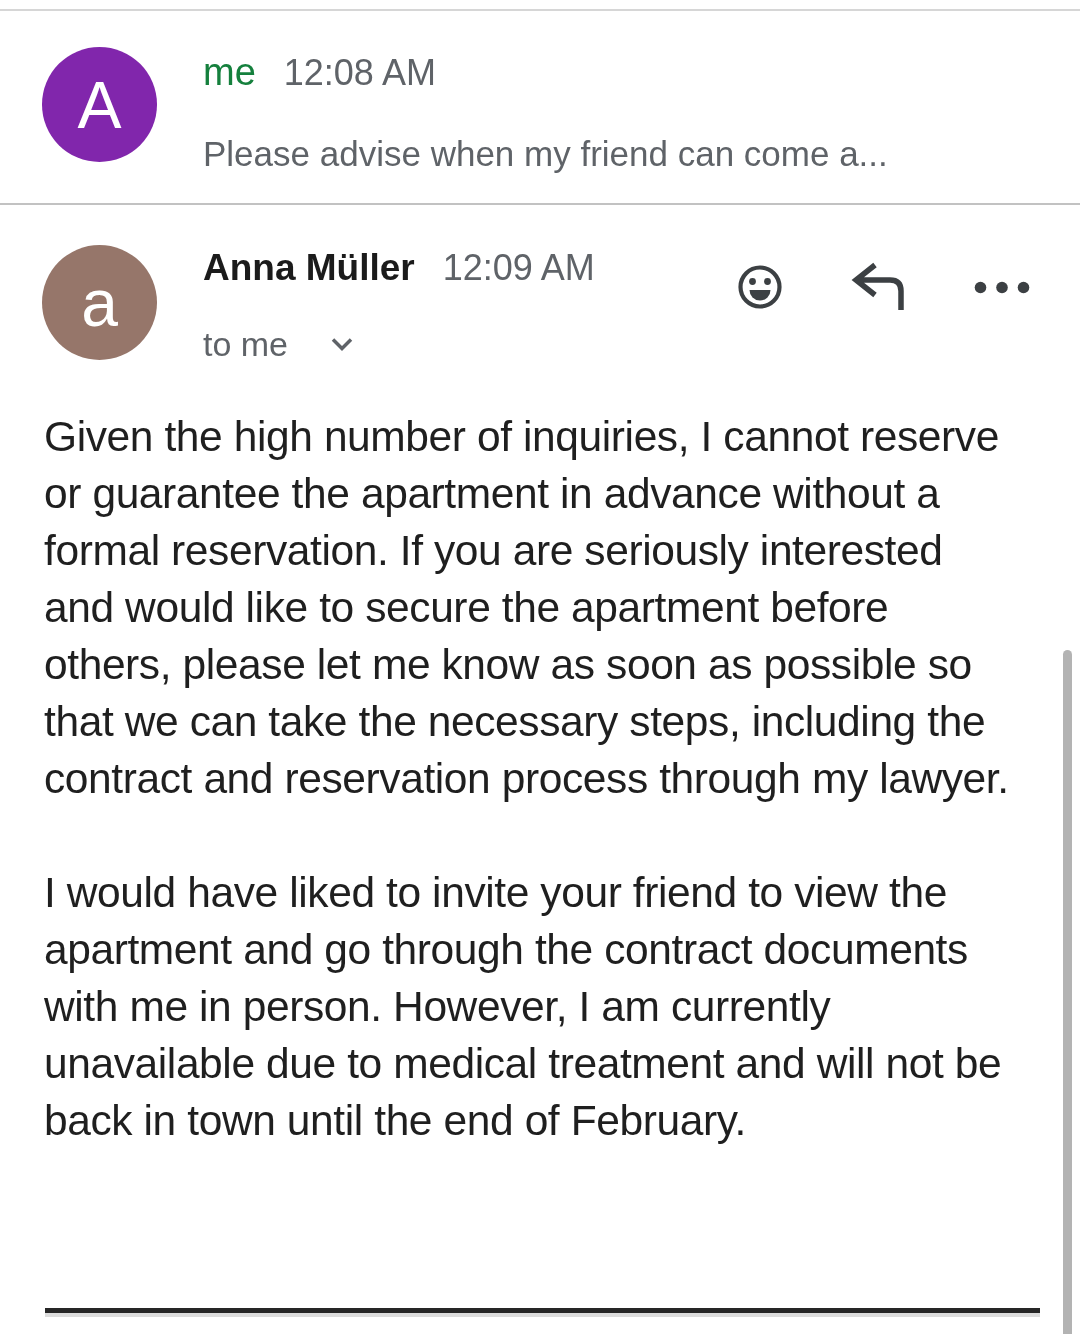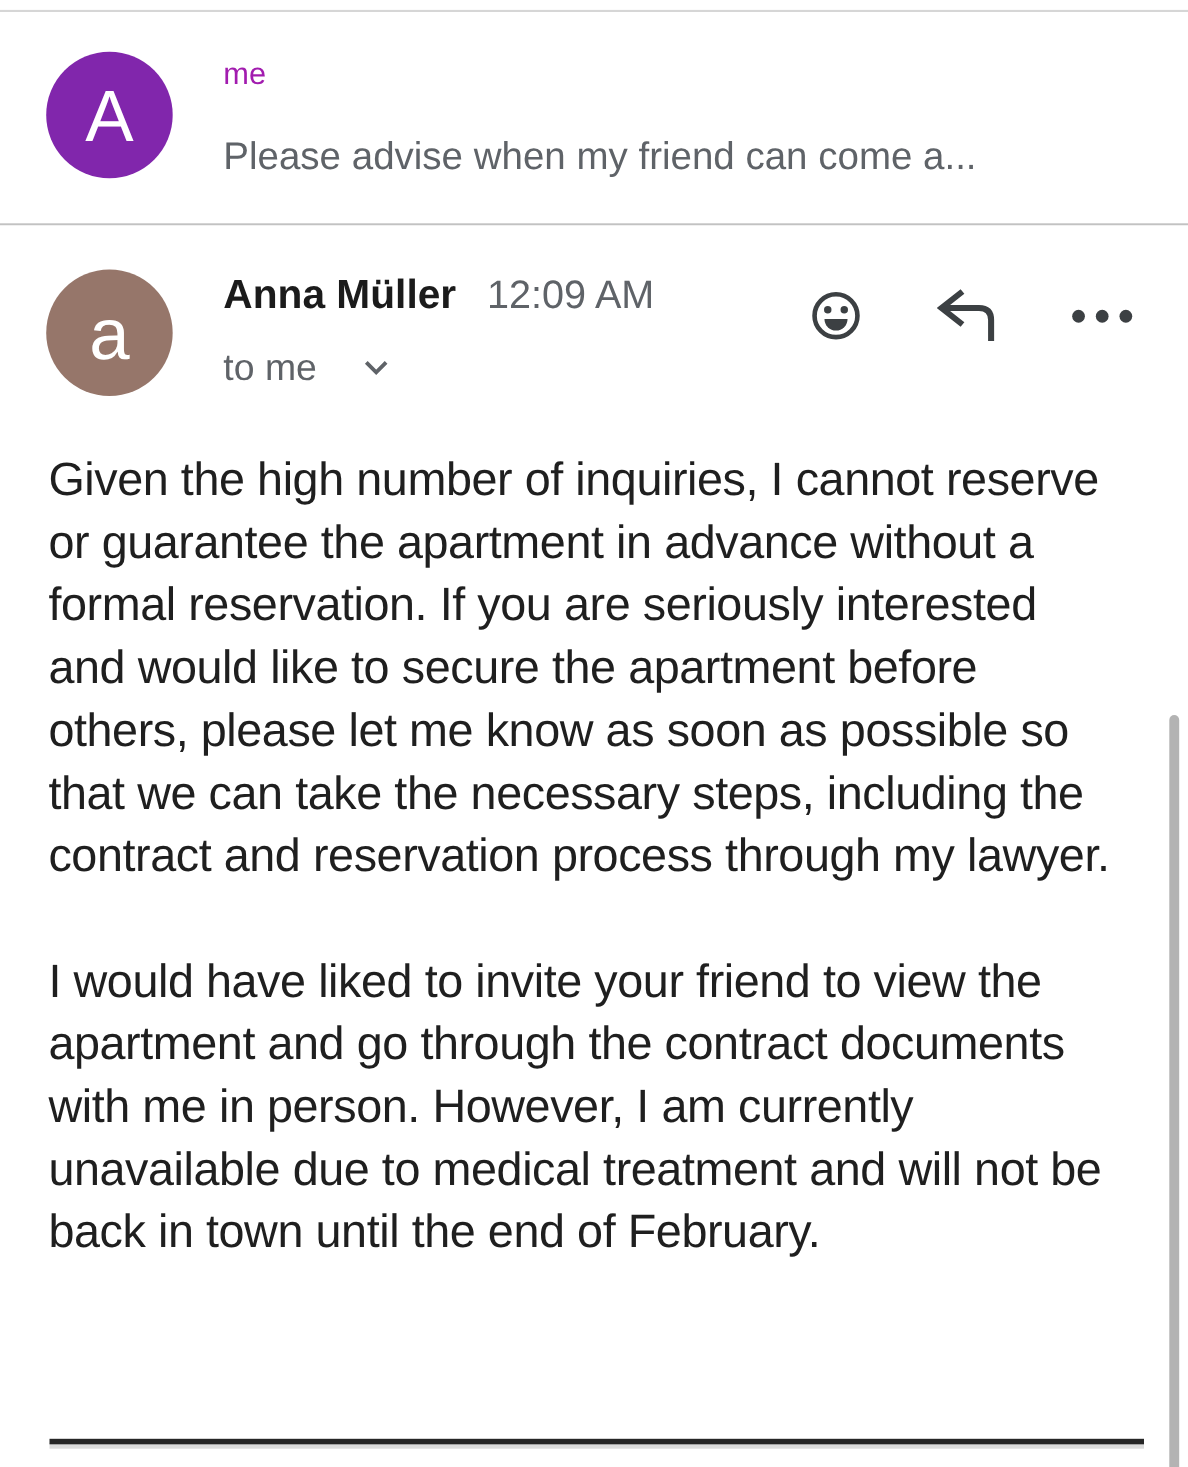--- a/index.html
+++ b/index.html
@@ -30,21 +30,21 @@
     width:115px; height:115px; border-radius:50%;
     display:flex; align-items:center; justify-content:center;
     color:#ffffff; flex:0 0 auto;
     font-size:66px; line-height:1;
   }
   .avatar.purple { background:#8126AC; }
   .avatar.brown  { background:#96766A; }
 
   .collapsed-content { margin-left:46px; padding-top:4px; min-width:0; }
   .row-sender { display:flex; align-items:baseline; gap:28px; }
-  .sender-collapsed { font-size:28px; color:#a21caf; }
+  .sender-collapsed { font-size:38px; color:#15803d; }
   .msg-time { font-size:36px; color:#5f6368; }
   .snippet {
     margin-top:40px; font-size:35px; color:#5f6368;
     white-space:nowrap; overflow:hidden;
   }
 
   .divider-mid {
     position:absolute; top:203px; left:0; right:0;
     height:2px; background:#c2c2c2;
   }
@@ -52,21 +52,21 @@
   
   .msg-expanded-header {
     position:absolute; top:205px; left:0; right:0; height:195px;
     display:flex; align-items:flex-start;
     padding:40px 46px 0 42px;
     background:#ffffff;
   }
   .expanded-heading { margin-left:46px; padding-top:2px; min-width:0; }
   .sender-expanded { font-size:37px; font-weight:bold; color:#1b1b1b; }
   .recipient-row {
-    margin-top:26px; display:flex; align-items:center; gap:42px;
+    margin-top:36px; display:flex; align-items:center; gap:42px;
     font-size:34px; color:#5f6368; cursor:pointer; width:max-content;
   }
   .header-actions {
     margin-left:auto; display:flex; align-items:center; gap:56px;
     padding-top:12px;
   }
   .icon-btn {
     background:none; border:0; padding:4px; cursor:pointer;
     display:flex; align-items:center; justify-content:center;
   }
@@ -103,20 +103,21 @@
 
   <div class="hairline-top"></div>
 
   <div class="msg-collapsed">
     <div class="avatar purple">
       <span>A</span>
     </div>
     <div class="collapsed-content">
       <div class="row-sender">
         <span class="sender-collapsed">me</span>
+        <span class="msg-time">12:08 AM</span>
       </div>
       <div class="snippet">Please advise when my friend can come a...</div>
     </div>
   </div>
 
   <div class="divider-mid"></div>
 
   <div class="msg-expanded-header">
     <div class="avatar brown">
       <span>a</span>

